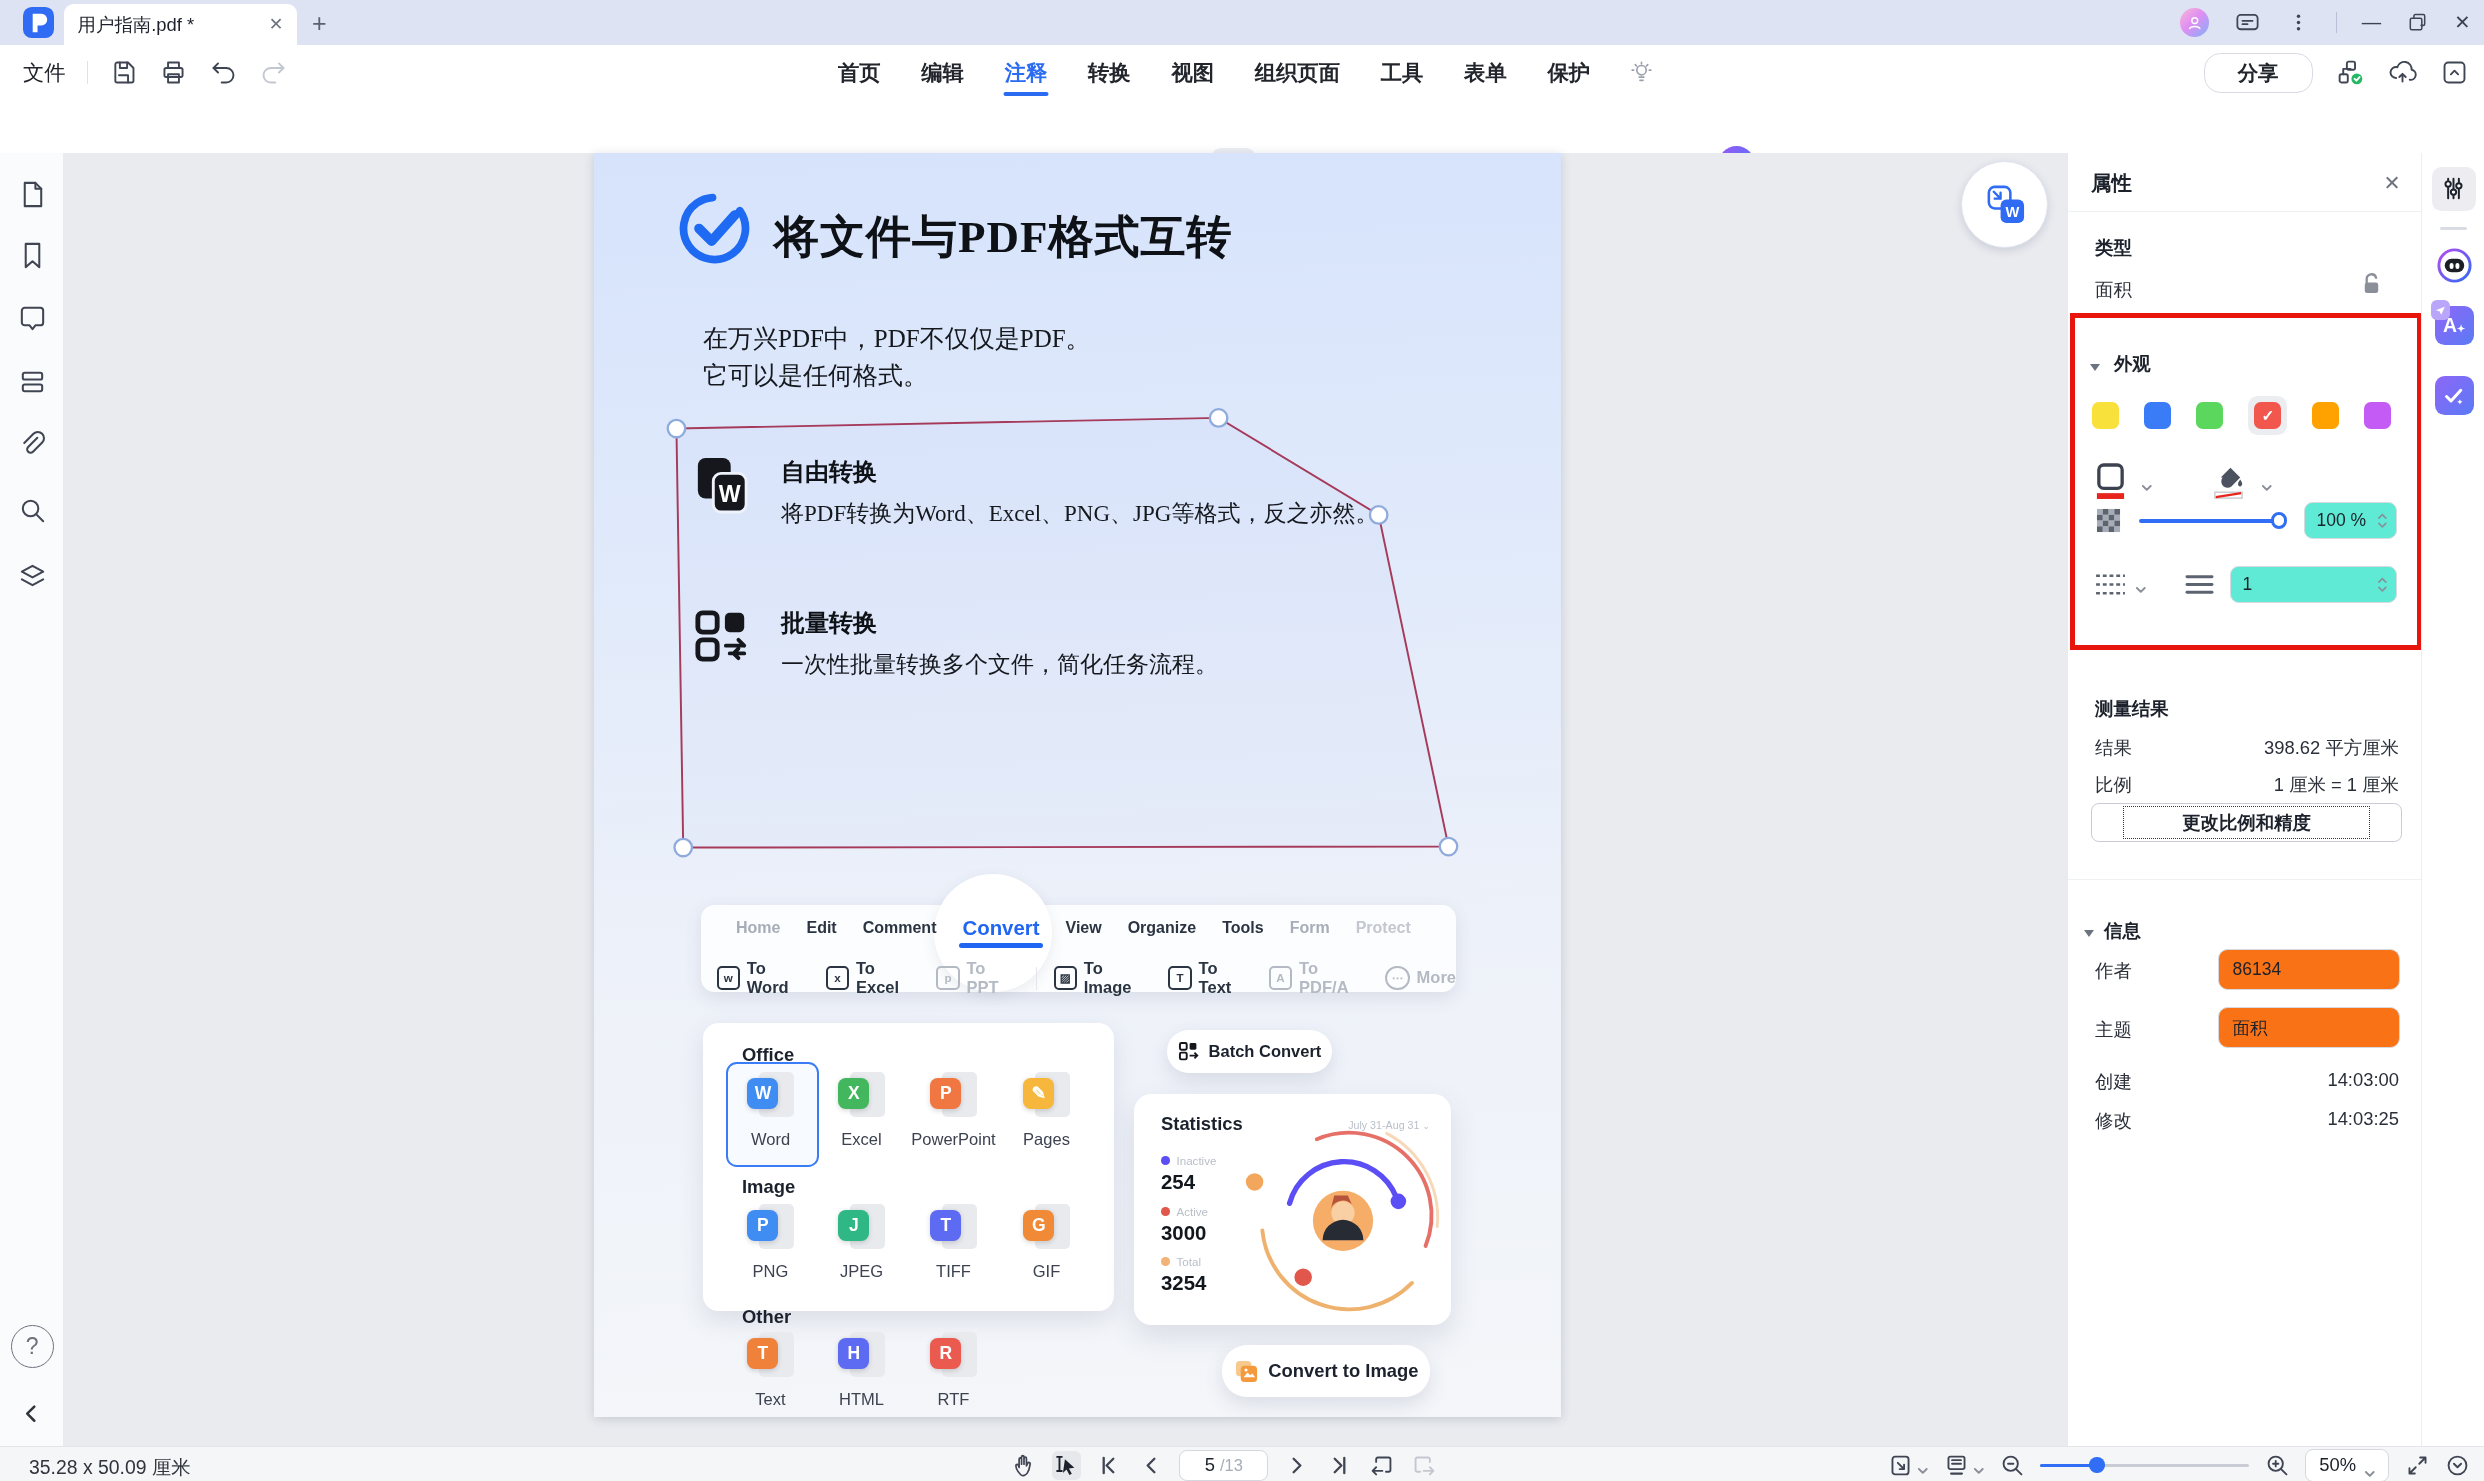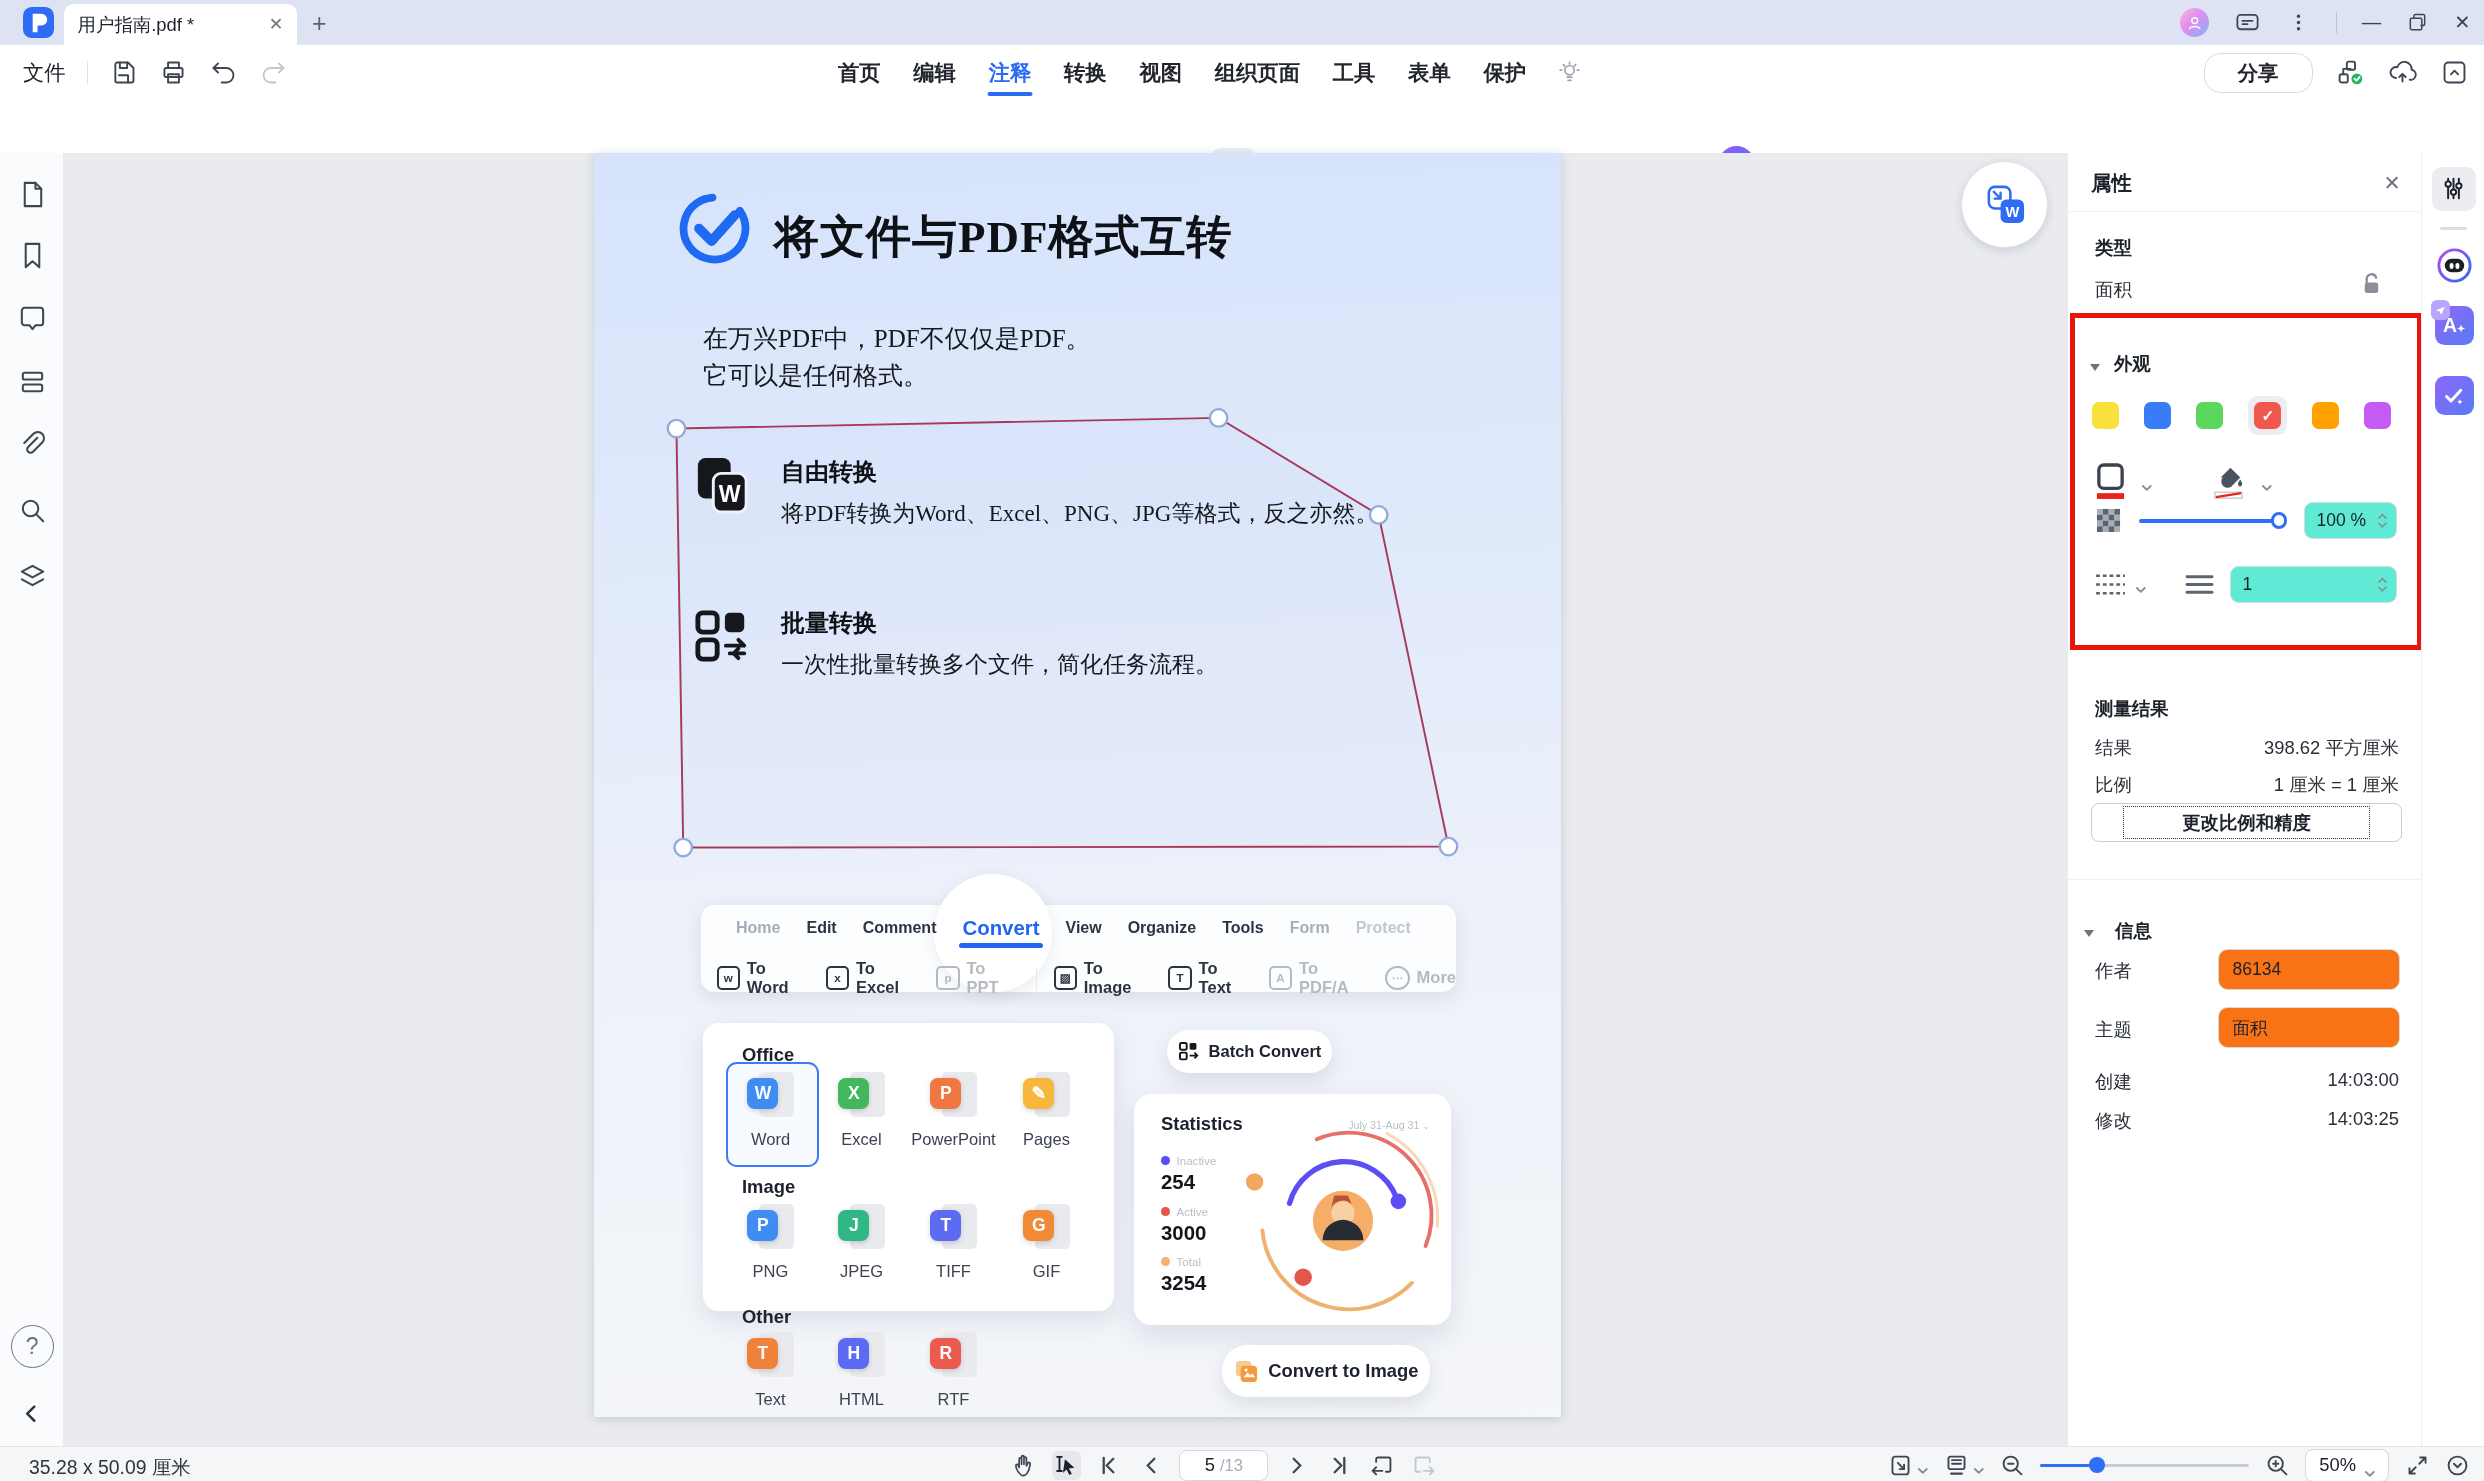--- a/index.html
+++ b/index.html
@@ -23,21 +23,21 @@
   .avatar{width:29px;height:29px;border-radius:50%;background:linear-gradient(135deg,#f9b8d4 0%,#e08ef2 45%,#7fb0f8 100%);
           display:flex;align-items:center;justify-content:center;}
   .winbtn{color:#3c4250;font-size:19.4px;line-height:1;}
   .vdiv-t{width:1px;height:21.3px;background:#b9c0d6;}
 
   
   .menurow{position:absolute;left:0;top:45px;width:2484px;height:109px;background:#fff;border-bottom:1px solid #e4e6eb;}
   .mb-left{position:absolute;left:23px;top:9.7px;height:35px;display:flex;align-items:center;gap:21px;}
   .mb-file{font-size:21.3px;color:#22252c;}
   .vdiv{width:1px;height:23px;background:#e0e2e8;}
-  .mb-center{position:absolute;left:836px;top:7.8px;height:39px;display:flex;align-items:center;gap:29px;justify-content:flex-end;}
+  .mb-center{position:absolute;left:836px;top:7.8px;height:39px;display:flex;align-items:center;gap:37px;justify-content:flex-end;}
   .menu-item{font-size:21.3px;font-weight:bold;color:#22252c;position:relative;padding:3.9px 1.9px;}
   .menu-item.active{color:#2a6bf2;}
   .menu-item.active::after{content:"";position:absolute;left:50%;transform:translateX(-50%);bottom:-5.8px;width:45px;height:4.9px;border-radius:2.9px;background:#2a6bf2;}
   .mb-right{position:absolute;right:15.5px;top:7.8px;display:flex;align-items:center;gap:23px;}
   .share-btn{border:1.5px solid #d7dae2;border-radius:16.5px;padding:4.9px 33px;font-size:20.4px;font-weight:bold;color:#22252c;background:#fff;}
   .toolrow{position:absolute;left:524px;top:97px;height:54px;display:flex;align-items:center;gap:15.5px;}
   .t-ic{width:43px;height:43px;display:flex;align-items:center;justify-content:center;border-radius:8.7px;}
   .t-ic.active{background:#eceef4;}
   .t-group-div{width:1px;height:29px;background:#e3e5e9;margin:0 3.9px;}
   .ai-wrap{position:absolute;right:640px;top:101px;display:flex;align-items:center;gap:8.7px;}
@@ -783,21 +783,21 @@
     <div class="p-val" style="top:582px">398.62 平方厘米</div>
     <div class="p-lab abs" style="left:27px;top:619px">比例</div>
     <div class="p-val" style="top:619px">1 厘米 = 1 厘米</div>
     <div class="measure-btn">
       <span class="inner">更改比例和精度</span>
     </div>
 
     <div class="p-div" style="top:726px"></div>
 
     <div class="abs" style="left:15.5px;top:770px"><span class="tri"></span></div>
-    <div class="p-lab b abs" style="left:47px;top:765px">信息</div>
+    <div class="p-lab b abs" style="left:36px;top:765px">信息</div>
     <div class="p-lab abs" style="left:27px;top:805px">作者</div>
     <div class="p-input" style="top:796px">
         <span>86134</span>
       </div>
     <div class="p-lab abs" style="left:27px;top:864px">主题</div>
     <div class="p-input" style="top:854px">
         <span>面积</span>
       </div>
     <div class="p-lab abs" style="left:27px;top:916px">创建</div>
     <div class="p-val" style="top:916px">14:03:00</div>

